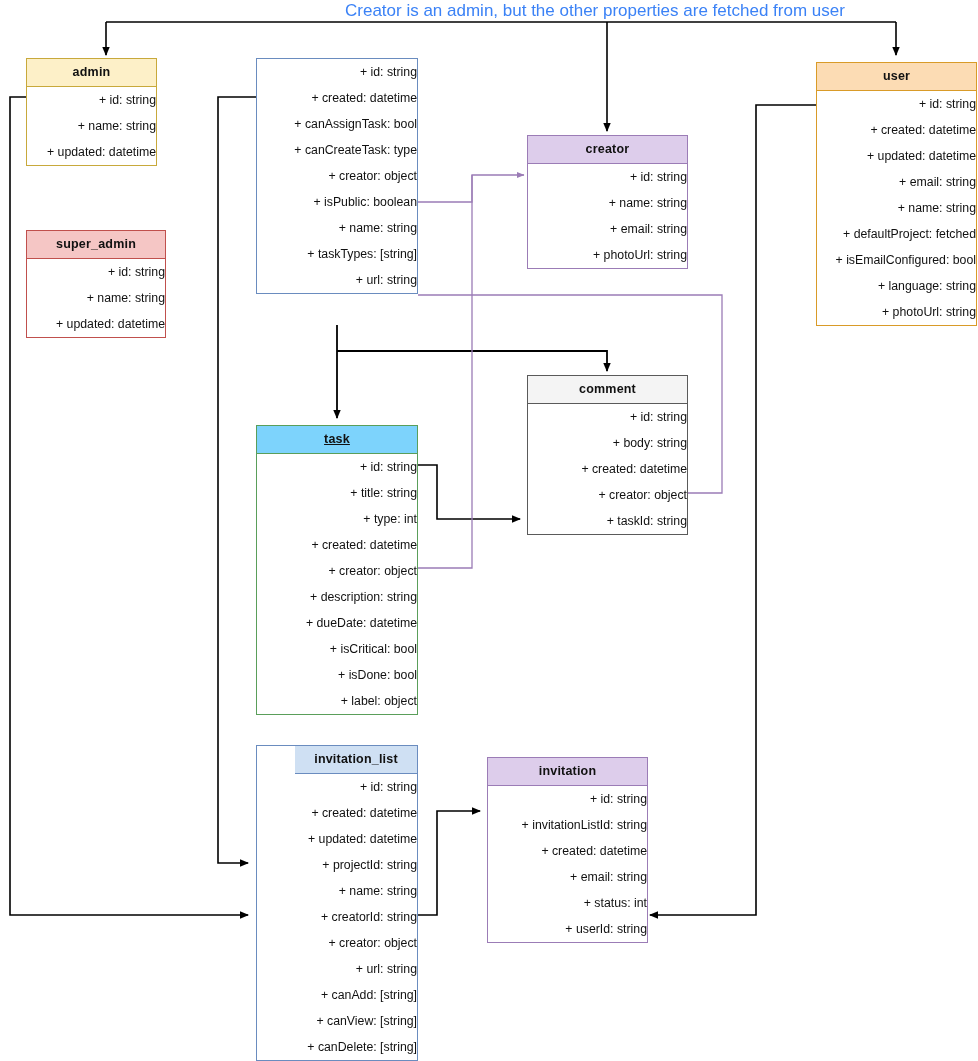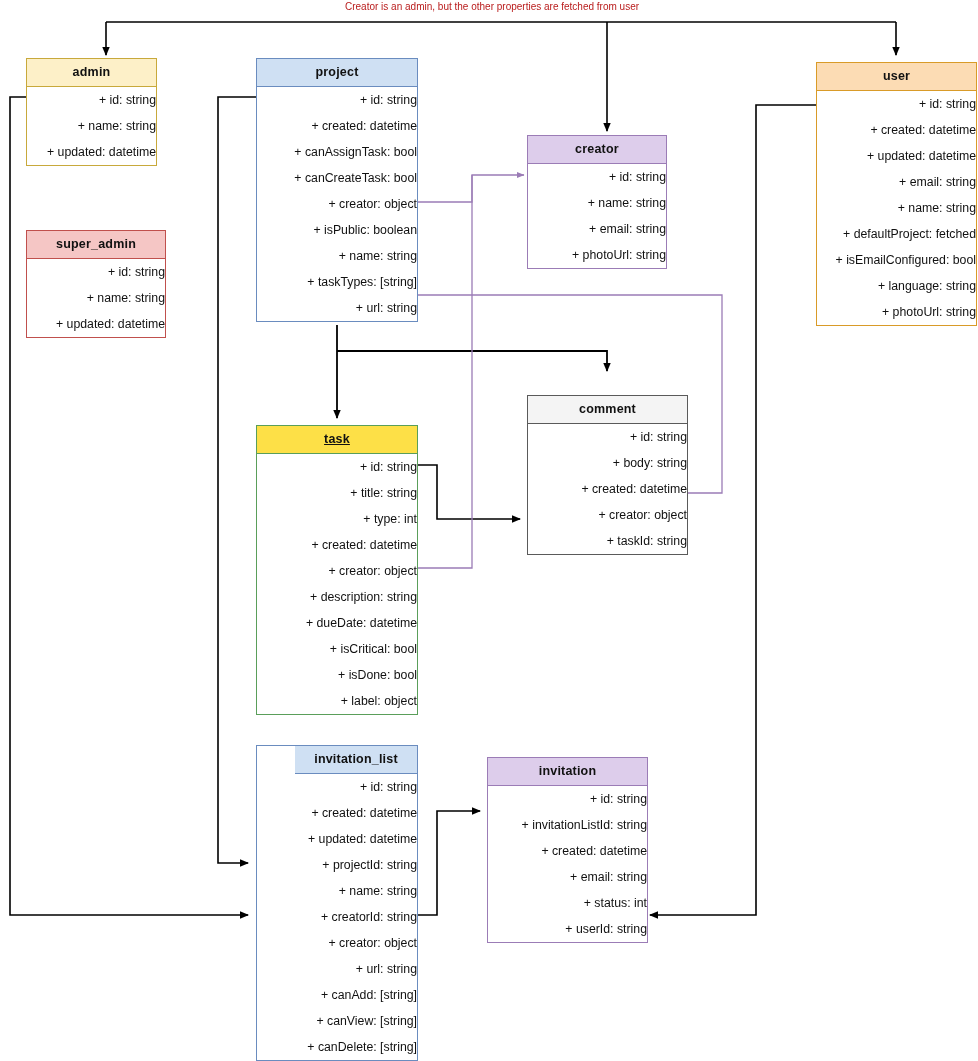--- a/index.html
+++ b/index.html
@@ -63,37 +63,37 @@
 
   .e-project        { border-color: #6a8cbf; }
   .e-project .title { background: #cfe0f3; border-bottom-color: #6a8cbf; }
 
   .e-creator        { border-color: #9b7cb6; }
   .e-creator .title { background: #ddcdeb; border-bottom-color: #9b7cb6; }
 
   .e-user        { border-color: #d99b28; }
   .e-user .title { background: #fcdcb4; border-bottom-color: #d99b28; }
 
-  .e-comment        { border-color: #5a5a5a; margin-top: 20px; }
+  .e-comment        { border-color: #5a5a5a; }
   .e-comment .title { background: #f4f4f4; border-bottom-color: #5a5a5a; }
 
   .e-task        { border-color: #5a9e5a; }
-  .e-task .title { background: #fde047; border-bottom-color: #5a9e5a; text-decoration: underline; }
+  .e-task .title { background: #7dd3fc; border-bottom-color: #5a9e5a; text-decoration: underline; }
 
   .e-invlist        { border-color: #6a8cbf; padding-left: 38px; }
   .e-invlist .title { background: #cfe0f3; border-bottom-color: #6a8cbf; }
 
   .e-invitation        { border-color: #9b7cb6; margin-top: 12px; }
   .e-invitation .title { background: #ddcdeb; border-bottom-color: #9b7cb6; }
 
   .note {
     position: absolute;
-    font-size: 10px;
+    font-size: 17px;
     white-space: nowrap;
-    color: #b91c1c;
+    color: #3b82f6;
   }
 </style>
 </head>
 <body>
 
 <div id="canvas">
 
   <svg id="edges" viewBox="0 0 978 1061">
     <defs>
       <marker id="ah-black" markerWidth="9" markerHeight="9" refX="8" refY="4.5" orient="auto" markerUnits="userSpaceOnUse">
@@ -157,35 +157,34 @@
   <div class="entity e-superadmin" style="left:26px; top:230px; width:140px;">
     <div class="title">super_admin</div>
     <div class="fields">
       <div class="field">+ id: string</div>
       <div class="field">+ name: string</div>
       <div class="field">+ updated: datetime</div>
     </div>
   </div>
 
   <div class="entity e-project" style="left:256px; top:58px; width:162px;">
-    <div class="title">project</div>
     <div class="fields">
       <div class="field">+ id: string</div>
       <div class="field">+ created: datetime</div>
       <div class="field">+ canAssignTask: bool</div>
-      <div class="field">+ canCreateTask: bool</div>
+      <div class="field">+ canCreateTask: type</div>
       <div class="field">+ creator: object</div>
       <div class="field">+ isPublic: boolean</div>
       <div class="field">+ name: string</div>
       <div class="field">+ taskTypes: [string]</div>
       <div class="field">+ url: string</div>
     </div>
   </div>
 
-  <div class="entity e-creator" style="left:527px; top:135px; width:140px;">
+  <div class="entity e-creator" style="left:527px; top:135px; width:161px;">
     <div class="title">creator</div>
     <div class="fields">
       <div class="field">+ id: string</div>
       <div class="field">+ name: string</div>
       <div class="field">+ email: string</div>
       <div class="field">+ photoUrl: string</div>
     </div>
   </div>
 
   <div class="entity e-user" style="left:816px; top:62px; width:161px;">

